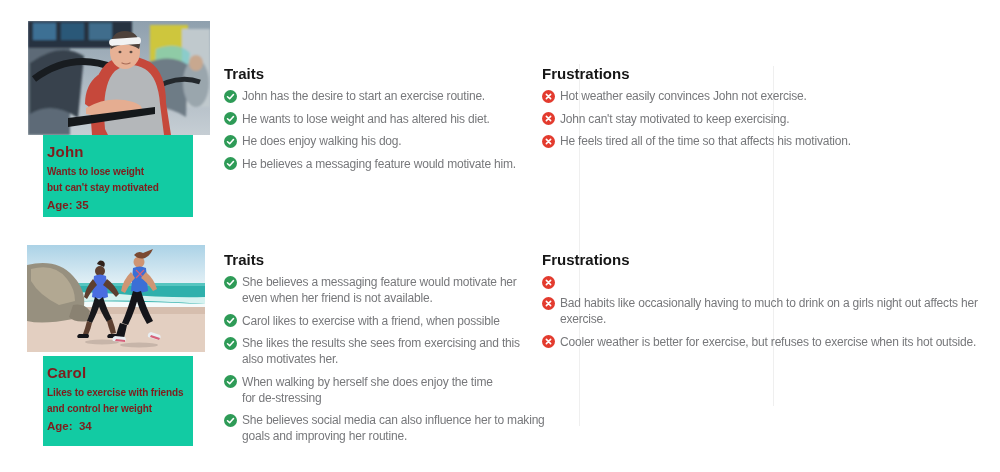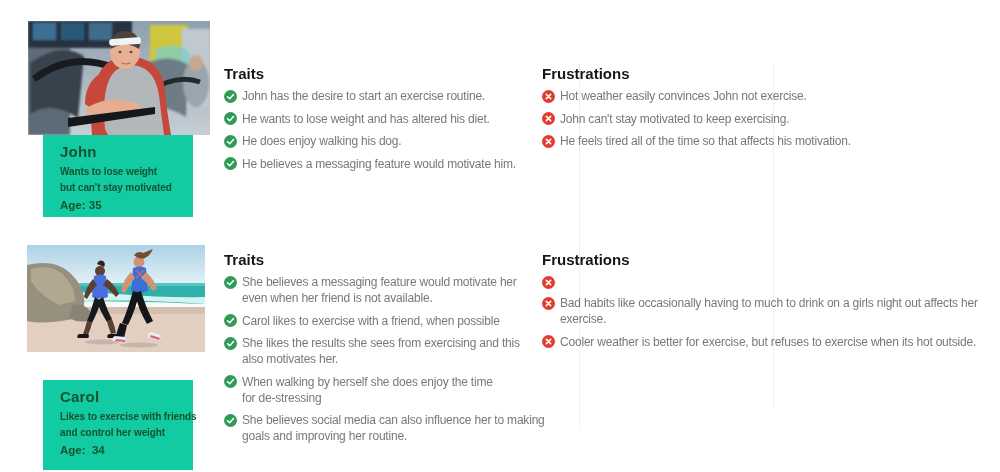--- a/index.html
+++ b/index.html
@@ -20,25 +20,25 @@
   .canvas{position:absolute;inset:0;}
 
   
   .photo{position:absolute;overflow:hidden;}
   .photo svg{display:block;width:100%;height:100%;}
   .photo-john{left:28px;top:21px;width:182px;height:114px;}
   .photo-carol{left:27px;top:245px;width:178px;height:107px;}
 
   
   .id-card{
-    position:absolute;background:var(--card-green);color:#14532d;
-    padding:8px 4px 0 17px;
+    position:absolute;background:var(--card-green);color:#7f1d1d;
+    padding:8px 4px 0 4px;
   }
   .card-john{left:43px;top:135px;width:150px;height:82px;}
-  .card-carol{left:43px;top:356px;width:150px;height:90px;margin-top:24px;}
+  .card-carol{left:43px;top:356px;width:150px;height:90px;}
   .persona-name{font-size:15px;font-weight:700;letter-spacing:.2px;line-height:18px;margin-bottom:3px;}
   .tagline{font-size:10px;font-weight:700;line-height:15.5px;letter-spacing:-.1px;white-space:nowrap;}
   .age{font-size:11.5px;font-weight:700;margin-top:4px;white-space:pre-wrap;}
 
   
   .col{position:absolute;}
   .col-john-traits{left:224px;top:66px;width:300px;}
   .col-john-frustrations{left:542px;top:66px;width:440px;}
   .col-carol-traits{left:224px;top:252px;width:335px;}
   .col-carol-frustrations{left:542px;top:252px;width:445px;}

